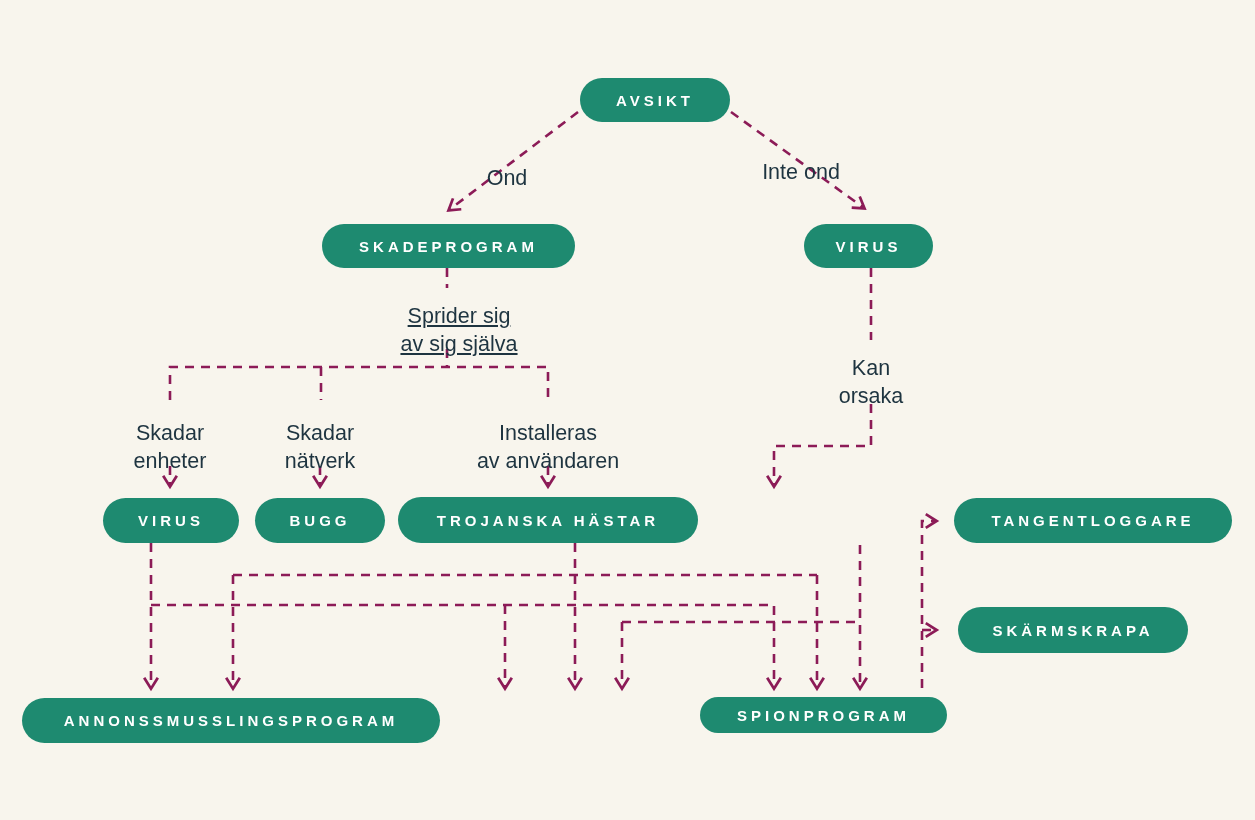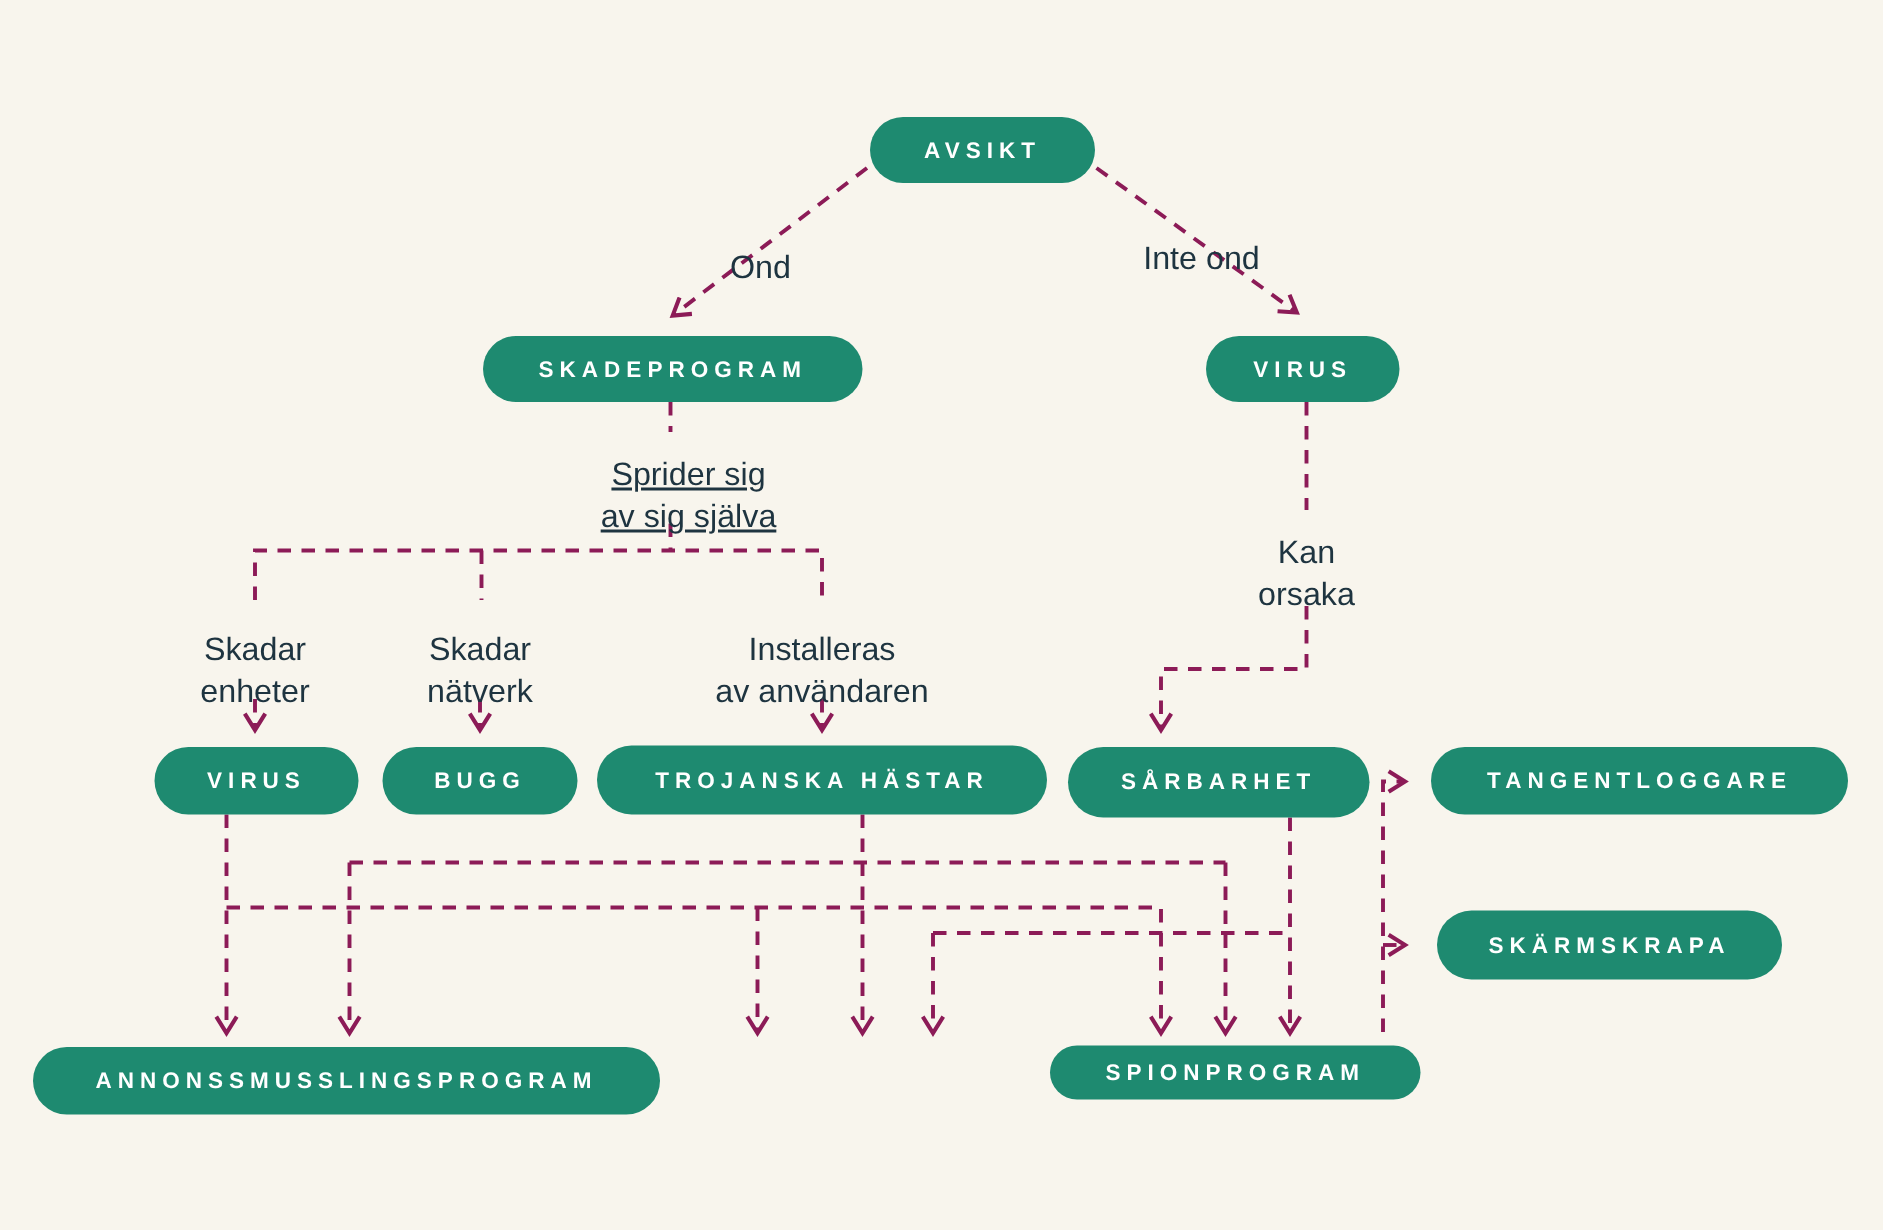--- a/index.html
+++ b/index.html
@@ -70,21 +70,20 @@
     <path class="edge" d="M922 688 V521 H936" marker-end="url(#arrow)"></path>
     <path class="edge" d="M922 630 H936" marker-end="url(#arrow)"></path>
   </svg>
 
   <div class="pill" style="left:580px;top:78px;width:150px;height:44px;">AVSIKT</div>
   <div class="pill" style="left:322px;top:224px;width:253px;height:44px;">SKADEPROGRAM</div>
   <div class="pill" style="left:804px;top:224px;width:129px;height:44px;">VIRUS</div>
   <div class="pill" style="left:103px;top:498px;width:136px;height:45px;">VIRUS</div>
   <div class="pill" style="left:255px;top:498px;width:130px;height:45px;">BUGG</div>
   <div class="pill" style="left:398px;top:497px;width:300px;height:46px;">TROJANSKA HÄSTAR</div>
-  <div class="pill" style="left:712px;top:498px;width:201px;height:47px;">SÅRBARHET</div>
   <div class="pill" style="left:958px;top:607px;width:230px;height:46px;">SKÄRMSKRAPA</div>
   <div class="pill" style="left:954px;top:498px;width:278px;height:45px;">TANGENTLOGGARE</div>
   <div class="pill" style="left:22px;top:698px;width:418px;height:45px;">ANNONSSMUSSLINGSPROGRAM</div>
   <div class="pill" style="left:700px;top:697px;width:247px;height:36px;">SPIONPROGRAM</div>
 
   <div class="lbl" style="left:507px;top:152px;">Ond</div>
   <div class="lbl" style="left:801px;top:146px;">Inte ond</div>
   <div class="lbl" style="left:459px;top:290px;text-decoration:underline;">Sprider sig
 av sig själva</div>
   <div class="lbl" style="left:170px;top:407px;">Skadar

